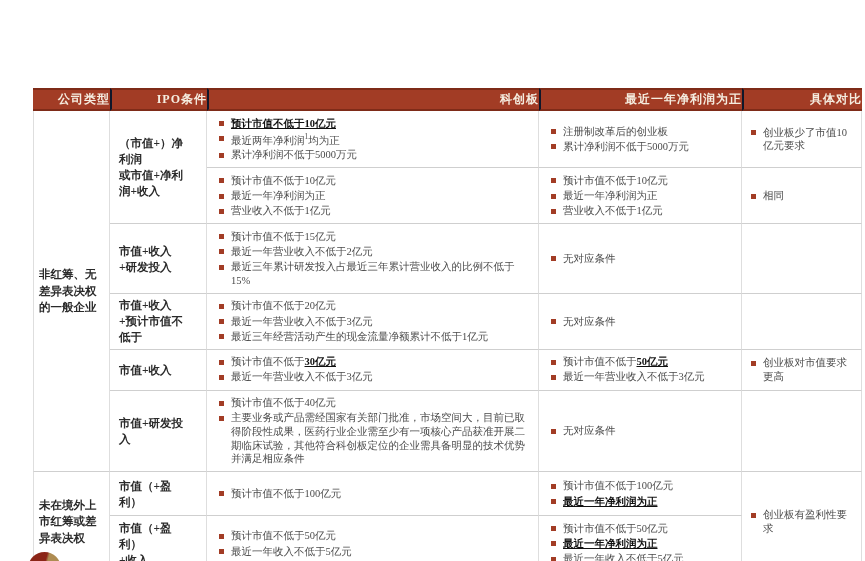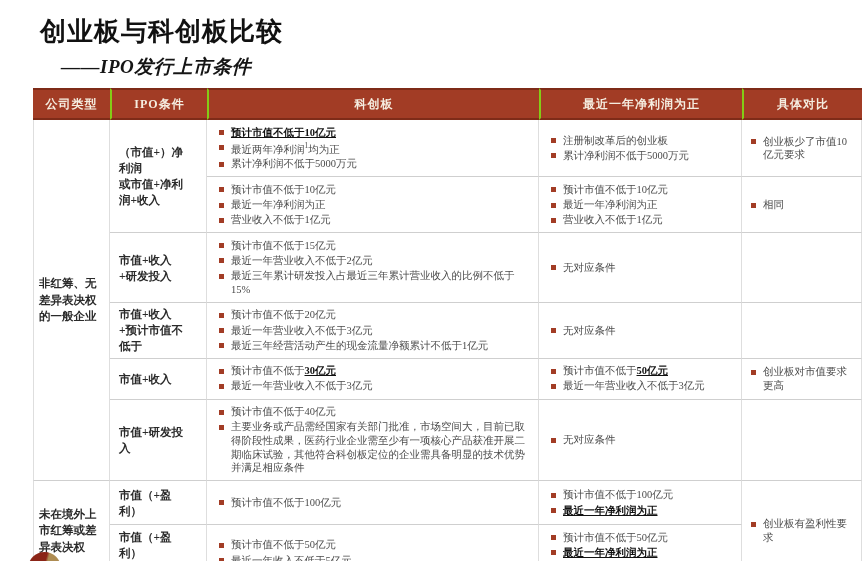--- a/index.html
+++ b/index.html
@@ -10,25 +10,25 @@
 
   .title-block { position: absolute; left: 40px; top: 14px; }
   .page-title { font-size: 26px; font-weight: 900; color: #111; letter-spacing: 1px; }
   .page-subtitle { font-size: 19px; font-weight: 700; font-style: italic; color: #151515; margin-top: 5px; margin-left: 21px; letter-spacing: 0.5px; }
 
   table.cmp { position: absolute; left: 33px; top: 88px; width: 829px; border-collapse: separate; border-spacing: 0; table-layout: fixed; }
 
   thead th {
     background: var(--accent); color: var(--header-text);
     font-size: 12px; font-weight: 700; letter-spacing: 1px;
-    height: 32px; text-align: center; vertical-align: middle;
+    height: 23px; text-align: right; vertical-align: middle;
     border-top: 2px solid var(--accent-dark);
     border-bottom: 2px solid var(--accent-dark);
   }
-  thead th + th { border-left: 2px solid #84cc16; }
+  thead th + th { border-left: 2px solid #0f172a; }
 
   tbody td {
     vertical-align: middle;
     border-bottom: 1px solid var(--grid-h);
     border-right: 1px solid var(--grid-v);
     font-size: 10.5px; color: var(--body-text);
   }
   td.col-company { border-left: 1px solid var(--grid-v); text-align: center; padding: 3px 5px; }
   .cell-label { font-size: 11.5px; font-weight: 700; color: #2a2a2a; line-height: 1.45; text-align: left; }
   td.col-condition { padding: 3px 22px 3px 9px; }
@@ -42,24 +42,20 @@
   .seg-em { color: #111; font-weight: 700; text-decoration: underline; }
   .seg-sup { font-size: 7.5px; vertical-align: super; }
 
   .deco-circle { position: absolute; left: 28px; top: 552px; width: 33px; height: 33px; border-radius: 50%;
     background: linear-gradient(105deg, var(--circ1) 47%, var(--circ2) 53%); }
 </style>
 </head>
 <body>
 
 <div class="slide">
-  <div class="title-block">
-    <div class="page-title">创业板与科创板比较</div>
-    <div class="page-subtitle">——IPO发行上市条件</div>
-  </div>
 
   <table class="cmp">
     <colgroup>
       <col style="width:77px">
         <col style="width:97px">
         <col style="width:332px">
         <col style="width:203px">
         <col style="width:120px">
     </colgroup>
     <thead>

